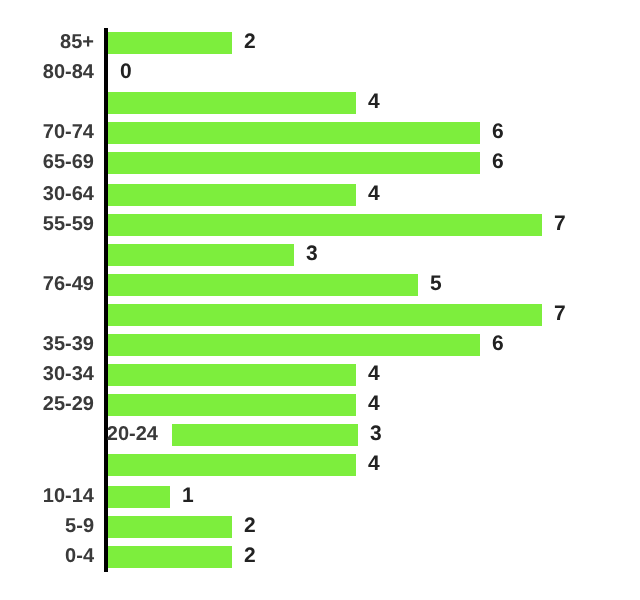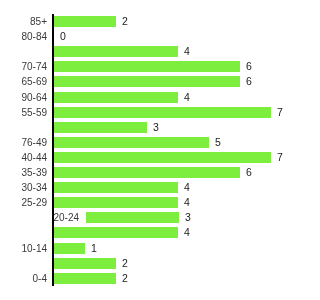--- a/index.html
+++ b/index.html
@@ -32,20 +32,21 @@
     top: 14px;
     width: 2px;
     height: 272px;
     background: #000000;
   }
   .bar-row {
     position: absolute;
     left: 0;
     width: 300px;
     height: 15.1px;
+    font-weight: bold;
   }
   .cat-label {
     position: absolute;
     left: 0;
     top: 0;
     width: 47px;
     height: 15.1px;
     line-height: 15.1px;
     text-align: right;
     font-size: 10px;
@@ -93,40 +94,39 @@
           <div class="cat-label">70-74</div>
           <div class="bar" style="width: 186px; background: rgb(125, 238, 61);"></div>
           <div class="val-label" style="left: 246px; color: rgb(34, 34, 34);">6</div>
         </div>
         <div class="bar-row" style="top: 74.4px;">
           <div class="cat-label">65-69</div>
           <div class="bar" style="width: 186px; background: rgb(125, 238, 61);"></div>
           <div class="val-label" style="left: 246px; color: rgb(34, 34, 34);">6</div>
         </div>
         <div class="bar-row" style="top: 89.5px;">
-          <div class="cat-label">90-64</div>
+          <div class="cat-label">30-64</div>
           <div class="bar" style="width: 124px; background: rgb(125, 238, 61);"></div>
           <div class="val-label" style="left: 184px; color: rgb(34, 34, 34);">4</div>
         </div>
         <div class="bar-row" style="top: 104.6px;">
           <div class="cat-label">55-59</div>
           <div class="bar" style="width: 217px; background: rgb(125, 238, 61);"></div>
           <div class="val-label" style="left: 277px; color: rgb(34, 34, 34);">7</div>
         </div>
         <div class="bar-row" style="top: 119.7px;">
           <div class="bar" style="width: 93px; background: rgb(125, 238, 61);"></div>
           <div class="val-label" style="left: 153px; color: rgb(34, 34, 34);">3</div>
         </div>
         <div class="bar-row" style="top: 134.8px;">
           <div class="cat-label">76-49</div>
           <div class="bar" style="width: 155px; background: rgb(125, 238, 61);"></div>
           <div class="val-label" style="left: 215px; color: rgb(34, 34, 34);">5</div>
         </div>
         <div class="bar-row" style="top: 149.9px;">
-          <div class="cat-label">40-44</div>
           <div class="bar" style="width: 217px; background: rgb(125, 238, 61);"></div>
           <div class="val-label" style="left: 277px; color: rgb(34, 34, 34);">7</div>
         </div>
         <div class="bar-row" style="top: 165px;">
           <div class="cat-label">35-39</div>
           <div class="bar" style="width: 186px; background: rgb(125, 238, 61);"></div>
           <div class="val-label" style="left: 246px; color: rgb(34, 34, 34);">6</div>
         </div>
         <div class="bar-row" style="top: 180.1px;">
           <div class="cat-label">30-34</div>
@@ -146,20 +146,21 @@
         <div class="bar-row" style="top: 225.4px;">
           <div class="bar" style="width: 124px; background: rgb(125, 238, 61);"></div>
           <div class="val-label" style="left: 184px; color: rgb(34, 34, 34);">4</div>
         </div>
         <div class="bar-row" style="top: 240.5px; padding-left: 20px;">
           <div class="cat-label">10-14</div>
           <div class="bar" style="width: 31px; background: rgb(125, 238, 61);"></div>
           <div class="val-label" style="left: 91px; color: rgb(34, 34, 34);">1</div>
         </div>
         <div class="bar-row" style="top: 255.6px;">
+          <div class="cat-label">5-9</div>
           <div class="bar" style="width: 62px; background: rgb(125, 238, 61);"></div>
           <div class="val-label" style="left: 122px; color: rgb(34, 34, 34);">2</div>
         </div>
         <div class="bar-row" style="top: 270.7px; padding-left: 11px;">
           <div class="cat-label">0-4</div>
           <div class="bar" style="width: 62px; background: rgb(125, 238, 61);"></div>
           <div class="val-label" style="left: 122px; color: rgb(34, 34, 34);">2</div>
         </div>
       </div>
   </div>

